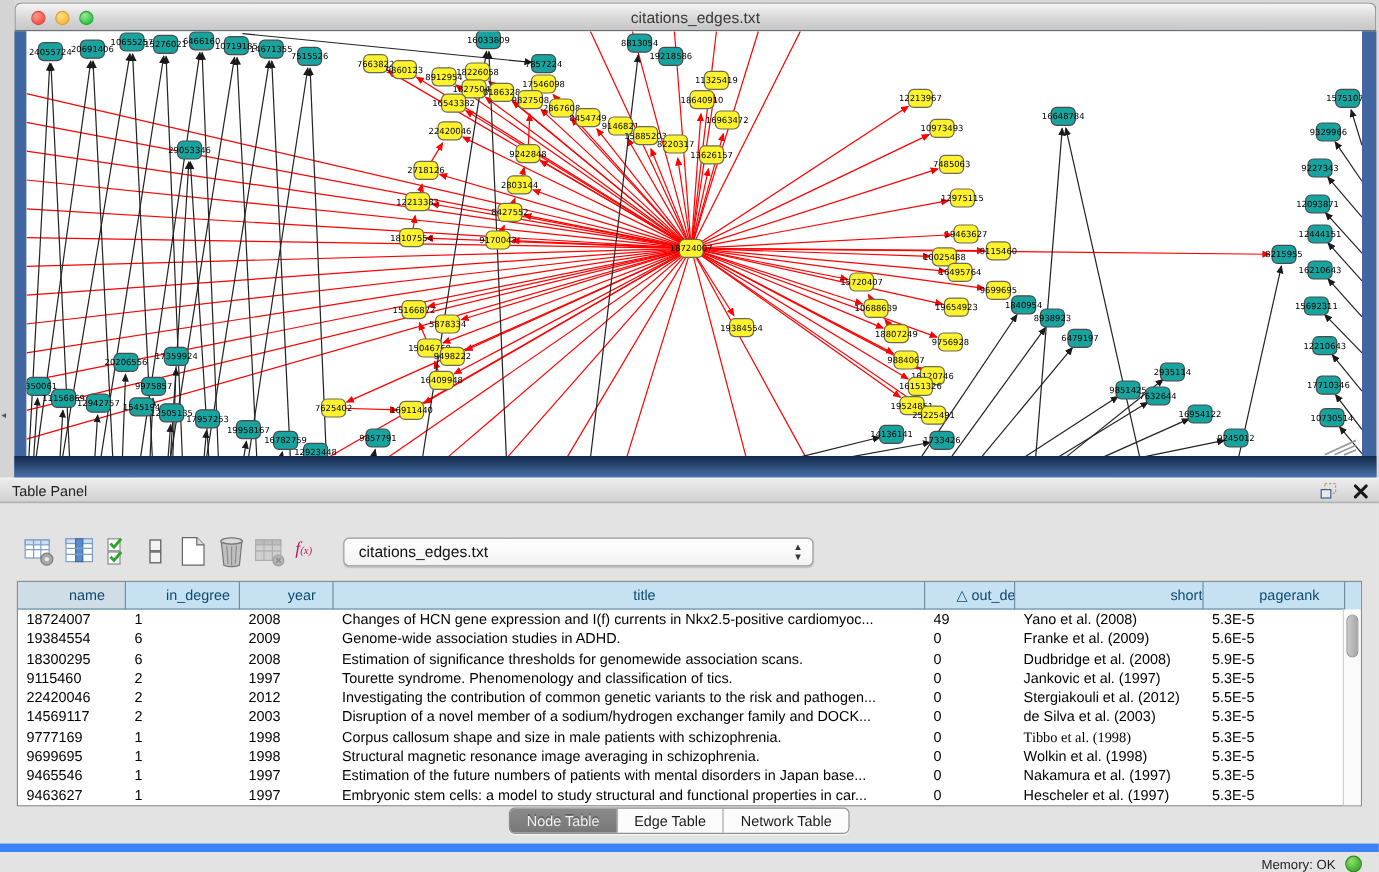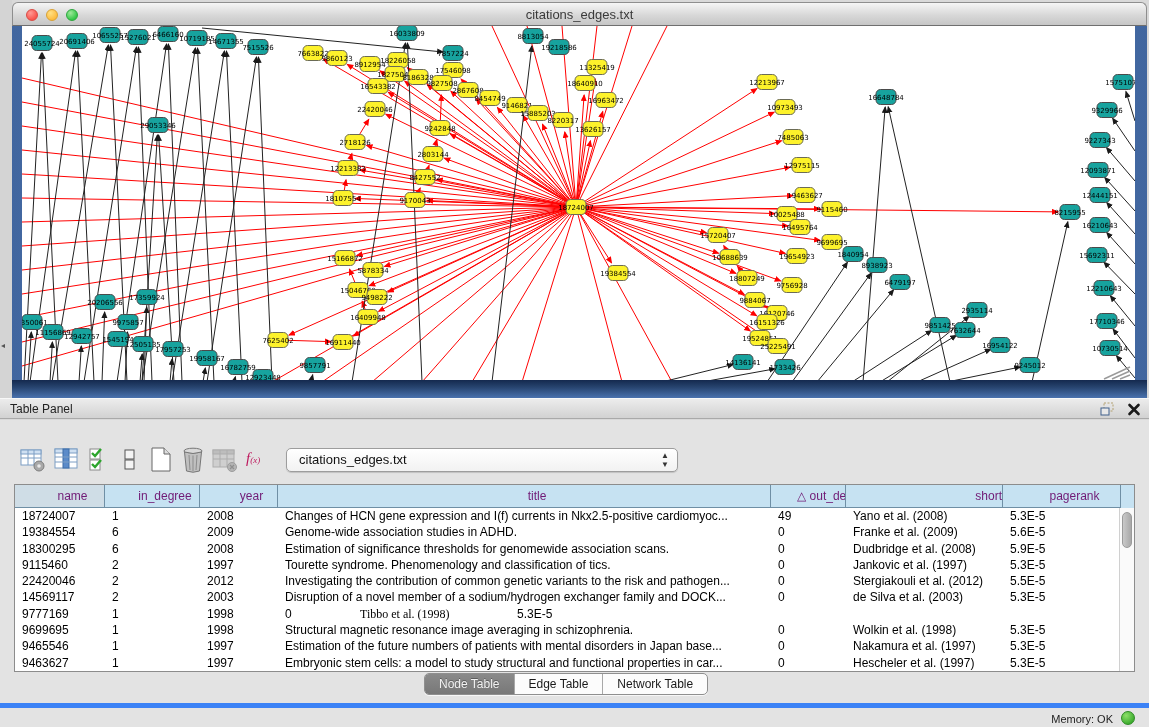--- a/index.html
+++ b/index.html
@@ -50,21 +50,21 @@
     background:linear-gradient(#ffffff,#f2f2f2); border:1px solid #9d9d9d; border-radius:5px;
     box-shadow:0 1px 1px rgba(0,0,0,.15); font-size:13px; color:#111; cursor:pointer; }
   #table-combo .val { position:absolute; left:12px; top:3px; }
   #combo-arrows { position:absolute; right:8px; top:2px; font-size:8px; color:#333; line-height:9px; text-align:center; }
 
   
   #dtable { position:absolute; left:14px; top:64px; width:1121px; height:188px;
     background:#fff; border:1px solid #8c8c8c; overflow:hidden; }
   #thead { display:flex; height:23px; background:#c6e2f2; }
   .th { border-right:1px solid #6f8fa5; border-bottom:1px solid #6f8fa5;
-    font-size:12px; color:#701a75; text-align:center; line-height:22px;
+    font-size:12px; color:#0c4a6e; text-align:center; line-height:22px;
     white-space:nowrap; overflow:hidden; cursor:pointer; flex:0 0 auto;padding-left:26px; }
   .th:first-child { background:#cfdde6; }
   #tbody { position:absolute; left:0; top:23px; width:1106px; }
   .tr { display:flex; height:16.3px; cursor:default; }
   .td { flex:0 0 auto; font-size:12px; line-height:16px; color:#000;
     padding-left:7px; white-space:nowrap; overflow:hidden; }
   #vscroll { position:absolute; right:0; top:23px; width:15px; height:164px;
     background:#fafafa; border-left:1px solid #d0d0d0; }
   #vthumb { position:absolute; left:2px; top:4px; width:10px; height:36px;
     background:linear-gradient(90deg,#c9c9c9,#a8a8a8); border-radius:6px; border:1px solid #9a9a9a; }
@@ -73,21 +73,21 @@
   #tabs { position:absolute; left:424px; top:253px; height:22px; display:flex;
     border:1px solid #8f8f8f; border-radius:5px; overflow:hidden; background:#fcfcfc;
     box-shadow:0 1px 0 rgba(255,255,255,.7); }
   .tab { font-size:12px; line-height:20px; text-align:center; padding:0 14px;
     color:#1a1a1a; border-right:1px solid #a8a8a8; cursor:pointer; }
   .tab:last-child { border-right:none; }
   .tab.sel { background:linear-gradient(#8a8a8a,#787878); color:#f2f2f2;
     text-shadow:0 -1px 0 rgba(0,0,0,.3); }
 
   
-  #statusbar { position:absolute; left:0; top:283px; width:1149px; height:24px; border-top:5px solid #3b82f6; }
+  #statusbar { position:absolute; left:0; top:283px; width:1149px; height:24px; border-top:7px solid #3b82f6; }
   #memory-label { position:absolute; right:36px; top:5px; font-size:11px; color:#222; }
   #memory-dot { position:absolute; right:14px; top:3px; width:14px; height:14px; border-radius:50%;
     background:radial-gradient(circle at 35% 30%, #8ee06a, #3cab2e 75%); border:1px solid #2e8a24; }
 </style>
 </head>
 <body>
 
 <div class="abs" id="left-strip"></div>
 <div class="abs" id="splitter-arrow">◂</div>
 
@@ -819,20 +819,21 @@
           <div class="td" style="width: 78px;">2003</div>
           <div class="td" style="width: 493px;">Disruption of a novel member of a sodium/hydrogen exchanger family and DOCK...</div>
           <div class="td" style="width: 75px;">0</div>
           <div class="td" style="width: 157px;">de Silva et al. (2003)</div>
           <div class="td" style="width: 118px;">5.3E-5</div>
         </div>
         <div class="tr">
           <div class="td" style="width: 90px;">9777169</div>
           <div class="td" style="width: 95px;">1</div>
           <div class="td" style="width: 78px;">1998</div>
+          <div class="td" style="width: 493px;">Corpus callosum shape and size in male patients with schizophrenia.</div>
           <div class="td" style="width: 75px;">0</div>
           <div class="td" style="width: 157px; font-family: Liberation Serif, serif;">Tibbo et al. (1998)</div>
           <div class="td" style="width: 118px;">5.3E-5</div>
         </div>
         <div class="tr">
           <div class="td" style="width: 90px;">9699695</div>
           <div class="td" style="width: 95px;">1</div>
           <div class="td" style="width: 78px;">1998</div>
           <div class="td" style="width: 493px;">Structural magnetic resonance image averaging in schizophrenia.</div>
           <div class="td" style="width: 75px;">0</div>

